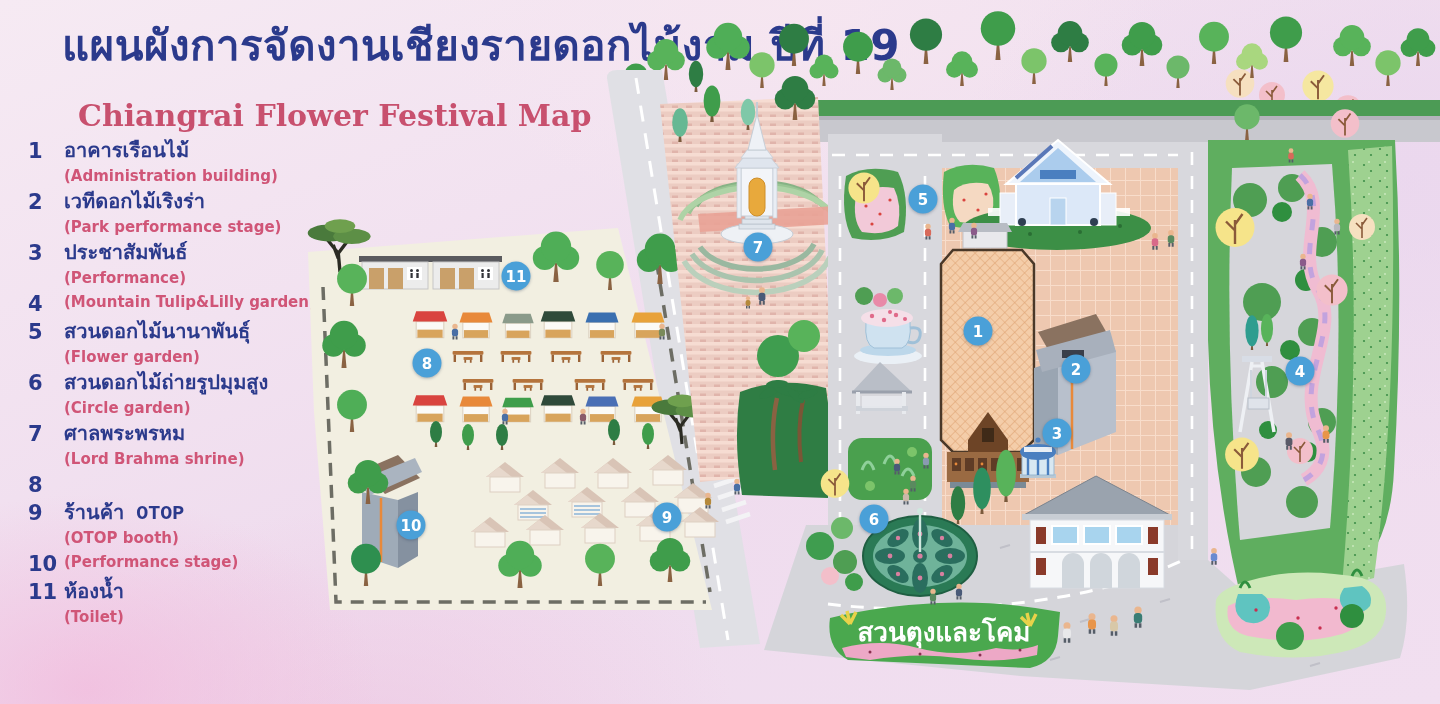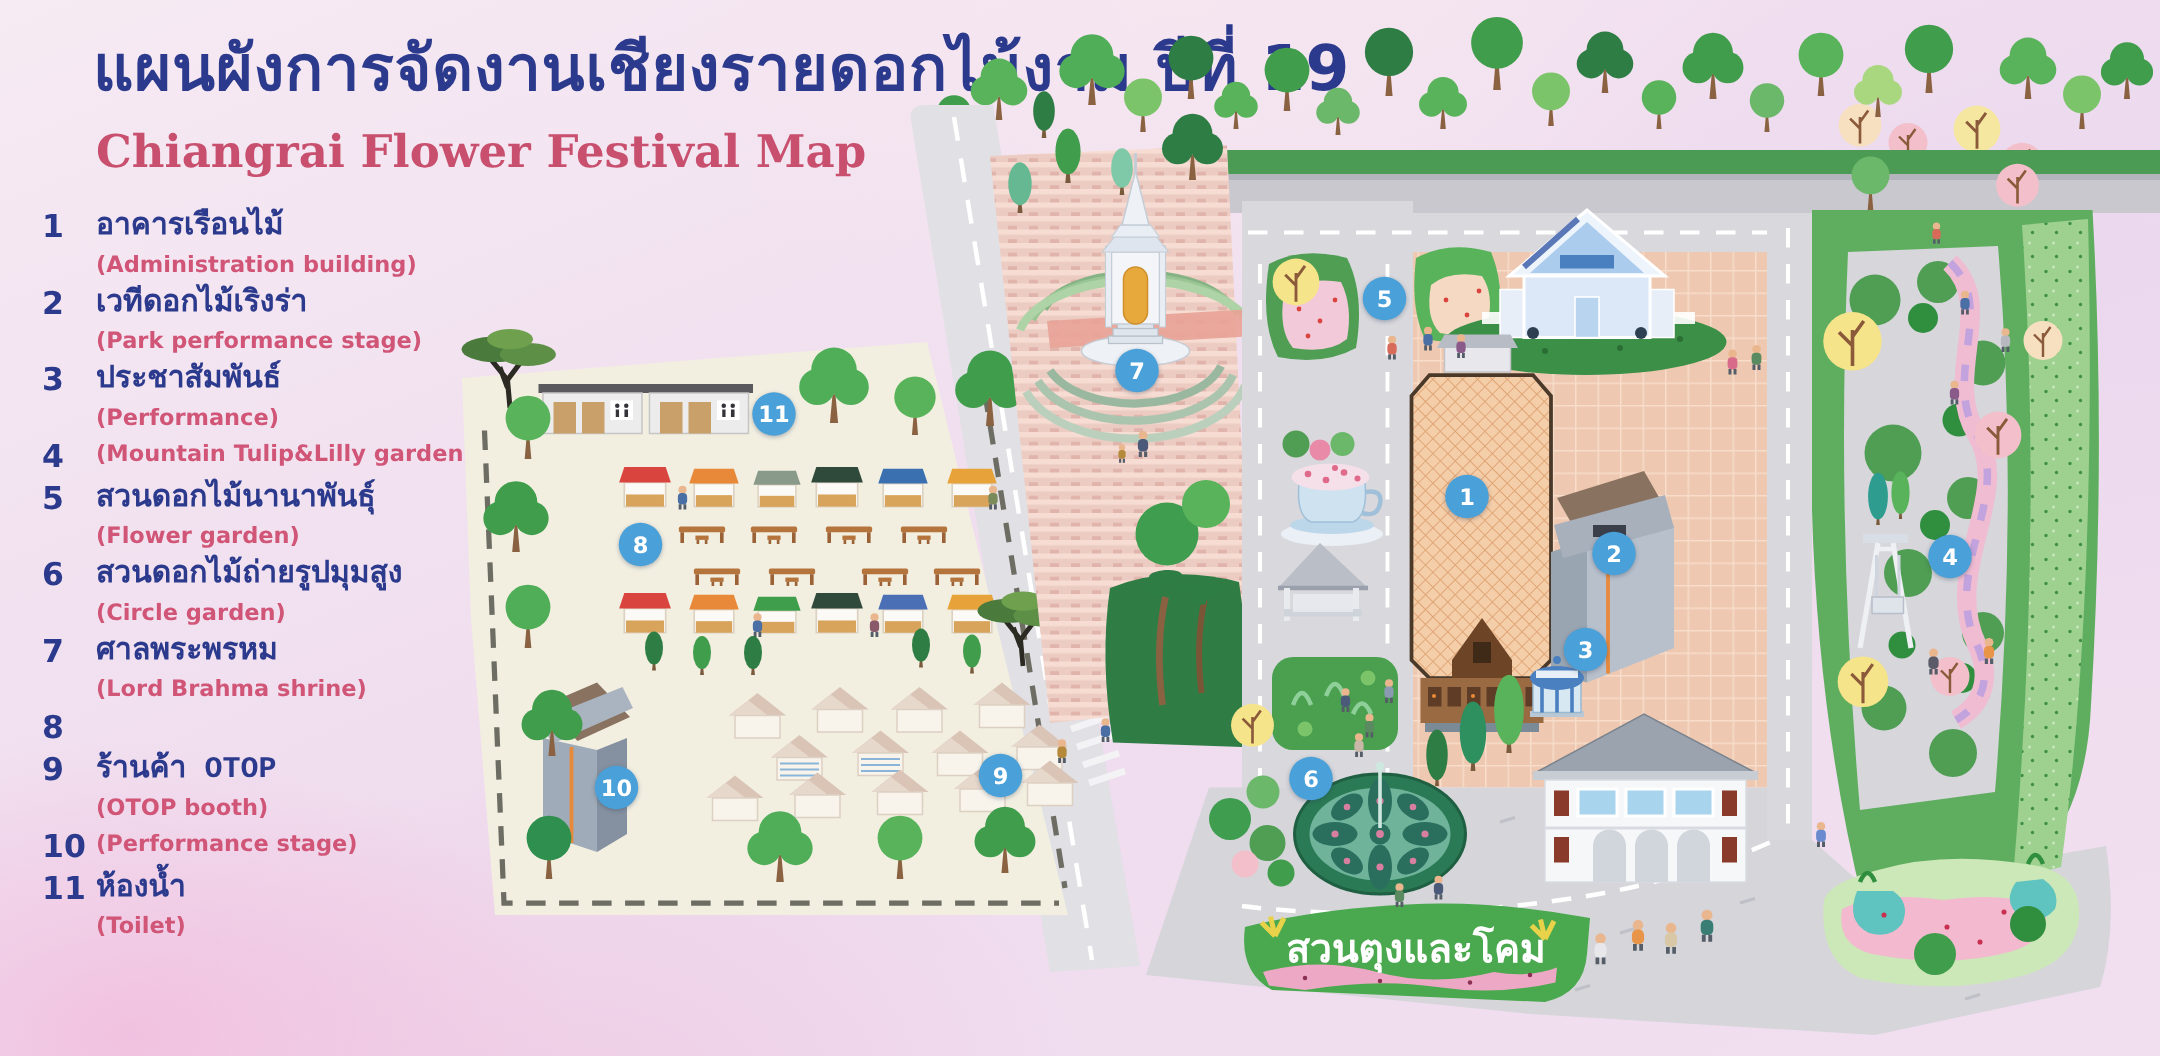--- a/index.html
+++ b/index.html
@@ -11,21 +11,21 @@
       radial-gradient(520px 320px at 26% 104%, rgba(238,196,224,.6), rgba(238,196,224,0) 70%),
       radial-gradient(640px 420px at 98% 26%, rgba(233,214,238,.7), rgba(233,214,238,0) 72%),
       radial-gradient(500px 300px at 55% 0%, rgba(246,230,240,.9), rgba(246,230,240,0) 75%),
       linear-gradient(158deg,#f6eaf3 0%, #efdcee 55%, #f1dff0 100%);
   }
   .title-th{
     position:absolute;left:62px;top:12px;margin:0;
     font-size:42px;font-weight:800;color:#2b3a8c;letter-spacing:.5px;
   }
   .title-en{
-    position:absolute;left:64px;top:84px;margin:0;
+    position:absolute;left:64px;top:84px;margin:14px;
     font-family:"DejaVu Serif","Liberation Serif",serif;
     font-size:30px;font-weight:700;color:#c8506e;
   }
   .legend{position:absolute;left:28px;top:138px;width:290px;margin:0;padding:0;list-style:none;}
   .legend li{display:grid;grid-template-columns:36px 1fr;margin-bottom:1px;}
   .legend .num{grid-row:1/3;font-size:21px;font-weight:700;color:#2b3a8c;line-height:27px;}
   .legend .thai{font-size:20px;font-weight:700;color:#2b3a8c;line-height:27px;white-space:nowrap;font-family:Liberation Mono, monospace;}
   .legend .eng{font-size:15px;font-weight:700;color:#d05577;line-height:23px;white-space:nowrap;}
   svg.map{position:absolute;left:0;top:0;}
   .marker{

